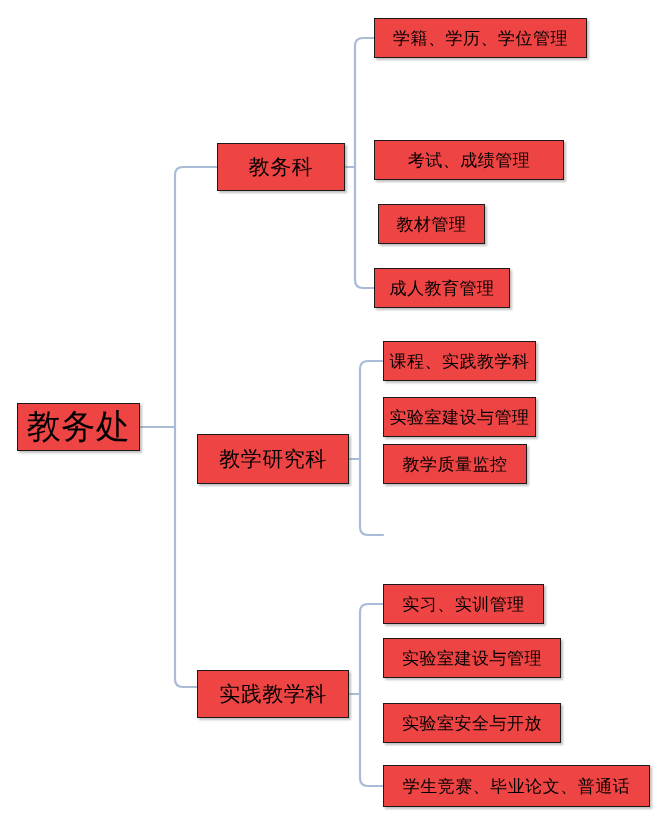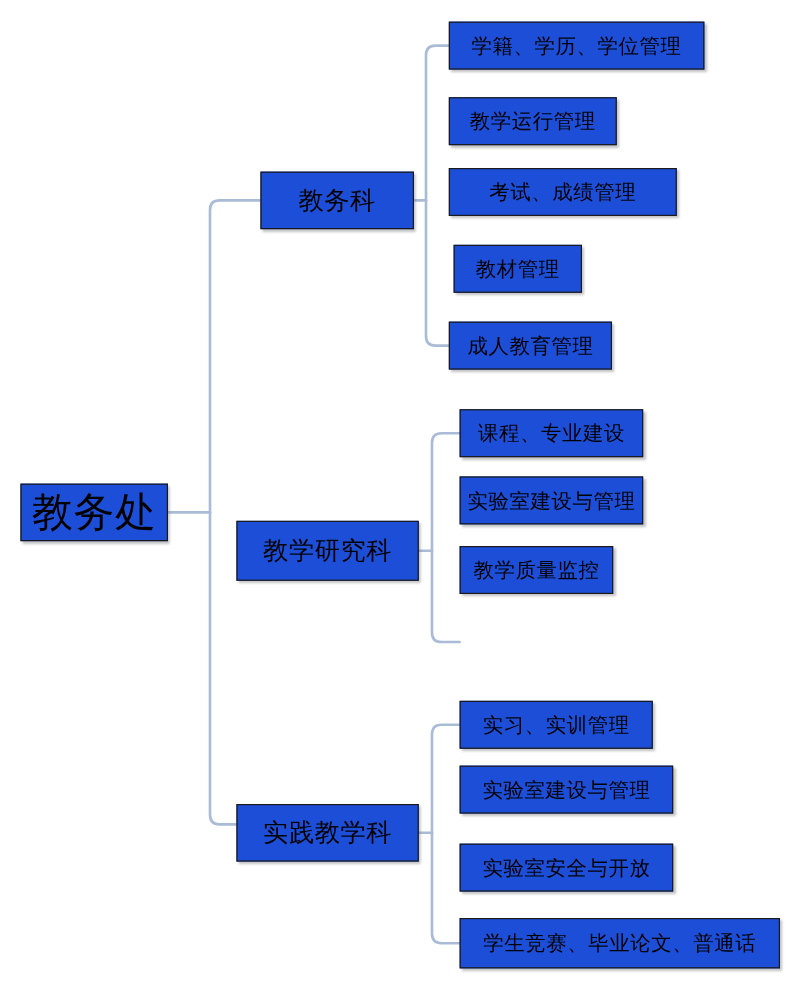--- a/index.html
+++ b/index.html
@@ -13,21 +13,21 @@
     height: 825px;
     background: #ffffff;
     overflow: hidden;
     font-family: "DejaVu Serif", "Liberation Serif", serif;
   }
 
   
   .node {
     position: absolute;
     box-sizing: border-box;
-    background: #1d4ed8;
+    background: #ef4444;
     border: 1px solid #1a1a1a;
     box-shadow: 2px 2px 2px rgba(120,120,120,0.45);
     display: flex;
     align-items: center;
     justify-content: center;
     color: #000000;
     white-space: nowrap;
     letter-spacing: 0.5px;
   }
   .node.root {
@@ -77,30 +77,29 @@
 
     <line x1="349" y1="694" x2="360" y2="694"></line>
     <path d="M 383,604 L 368,604 Q 360,604 360,612 L 360,778 Q 360,786 368,786 L 383,786"></path>
   </svg>
 
   <div class="node root" style="left:17px; top:403px; width:123px; height:48px;">教务处</div>
 
   <div class="node branch" style="left:217px; top:143px; width:128px; height:48px;">教务科</div>
 
   <div class="node leaf" style="left:374px; top:18px; width:213px; height:40px;">学籍、学历、学位管理</div>
-  <div class="node leaf" style="left:374px; top:81px; width:140px; height:40px;">教学运行管理</div>
   <div class="node leaf" style="left:374px; top:140px; width:190px; height:40px;">考试、成绩管理</div>
   <div class="node leaf" style="left:378px; top:204px; width:107px; height:40px;">教材管理</div>
   <div class="node leaf" style="left:374px; top:268px; width:136px; height:40px;">成人教育管理</div>
 
   <div class="node branch" style="left:197px; top:434px; width:152px; height:50px;">教学研究科</div>
 
-  <div class="node leaf" style="left:383px; top:341px; width:153px; height:40px;">课程、专业建设</div>
+  <div class="node leaf" style="left:383px; top:341px; width:153px; height:40px;">课程、实践教学科</div>
   <div class="node leaf" style="left:383px; top:397px; width:153px; height:40px;">实验室建设与管理</div>
-  <div class="node leaf" style="left:383px; top:455px; width:128px; height:40px;">教学质量监控</div>
+  <div class="node leaf" style="left:383px; top:444px; width:144px; height:40px;">教学质量监控</div>
 
   <div class="node branch" style="left:197px; top:670px; width:152px; height:48px;">实践教学科</div>
 
   <div class="node leaf" style="left:383px; top:584px; width:161px; height:40px;">实习、实训管理</div>
   <div class="node leaf" style="left:383px; top:638px; width:178px; height:40px;">实验室建设与管理</div>
   <div class="node leaf" style="left:383px; top:703px; width:178px; height:40px;">实验室安全与开放</div>
   <div class="node leaf" style="left:383px; top:765px; width:267px; height:42px;">学生竞赛、毕业论文、普通话</div>
 
 </div>
 

